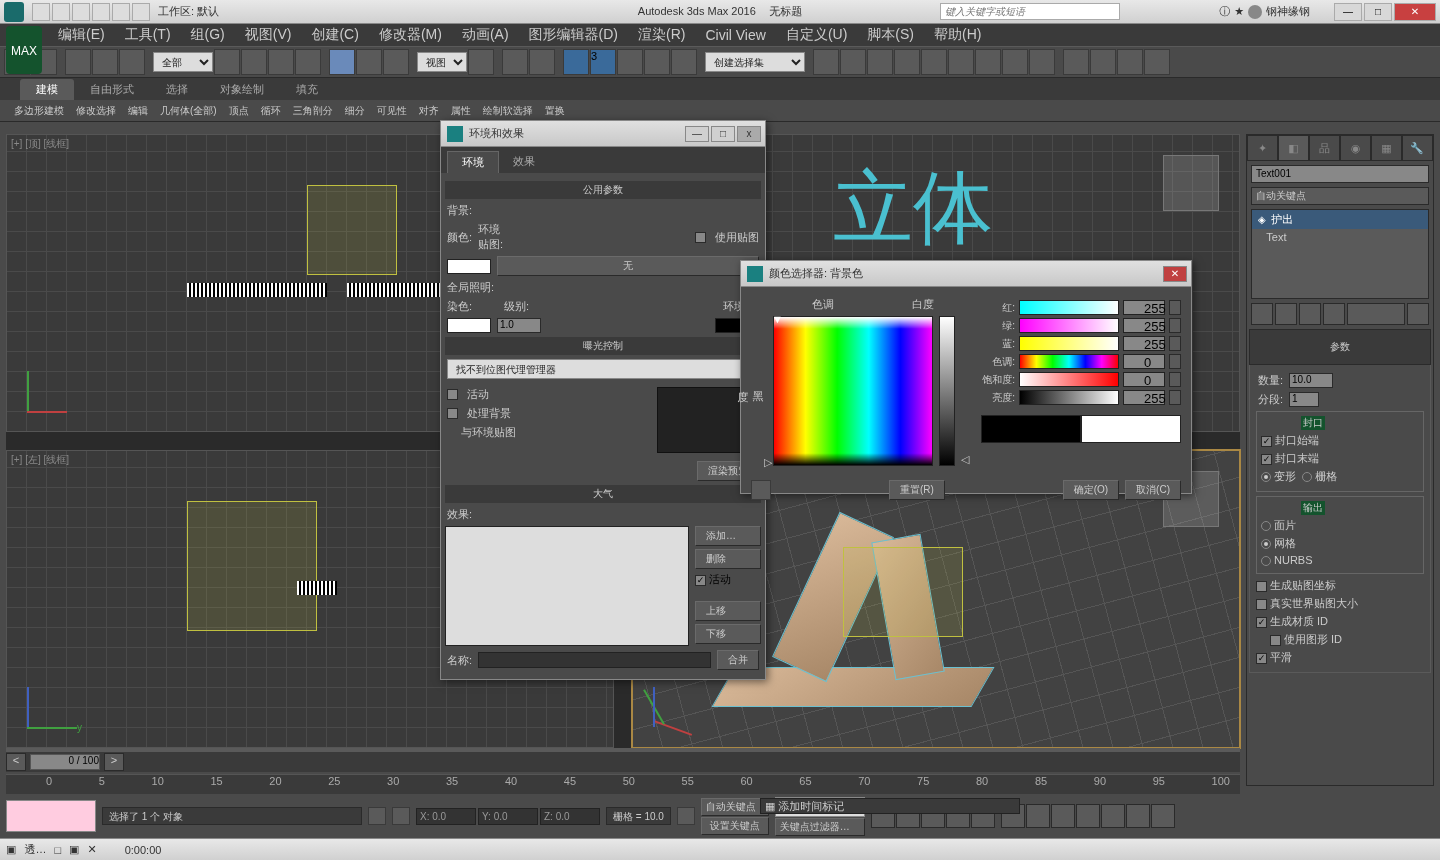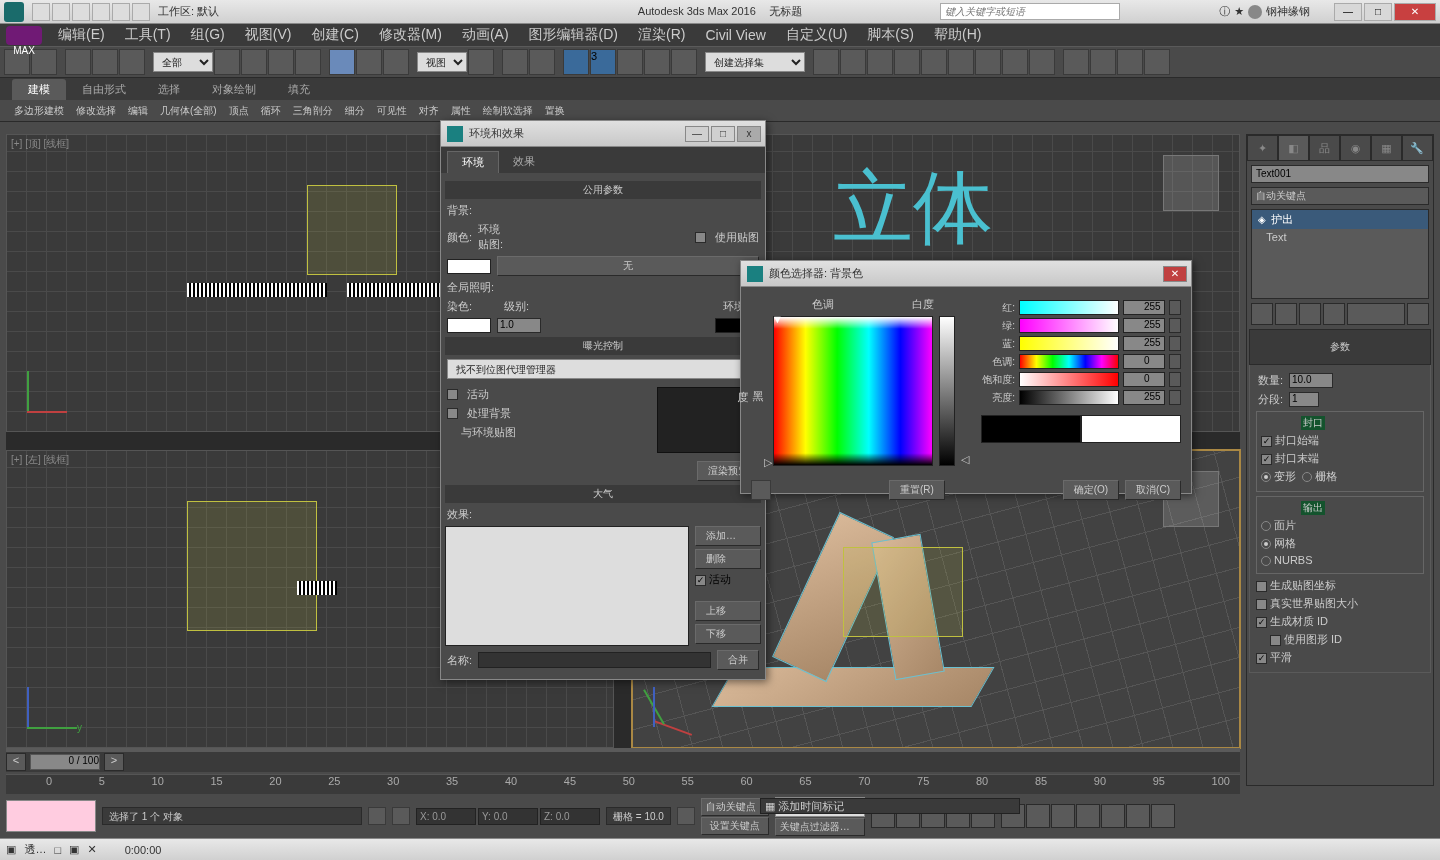--- a/index.html
+++ b/index.html
@@ -15,32 +15,32 @@
 .search-box { position:absolute; right:320px; width:180px; height:17px; background:#fff; border:1px solid #aaa; padding:0 4px; font-style:italic; color:#999; font-size:10px; }
 .user-area { position:absolute; right:130px; font-size:11px; color:#333; display:flex; align-items:center; gap:4px; }
 .user-area .avatar { width:14px; height:14px; background:#888; border-radius:50%; }
 .win-btns { position:absolute; right:4px; display:flex; }
 .win-btns span { width:28px; height:18px; background:#d8d8d8; border:1px solid #aaa; margin-left:2px; text-align:center; line-height:16px; font-size:10px; }
 .win-btns .close { background:#c84040; color:#fff; width:42px; }
 
 
 .menubar { height:22px; background:#3a3a3a; display:flex; align-items:center; padding-left:48px; }
 .menubar span { color:#ccc; padding:0 10px; font-size:14px; cursor:pointer;text-align:right; }
-.max-logo { position:absolute; left:6px; top:26px; width:36px; height:19px; background:#701a75; border-radius:4px; color:#fff; font-size:10px; text-align:center; line-height:50px; z-index:10; }
+.max-logo { position:absolute; left:6px; top:26px; width:36px; height:48px; background:#14532d; border-radius:4px; color:#fff; font-size:12px; text-align:center; line-height:50px; z-index:10; }
 
 
 .toolbar { height:32px; background:#4a4a4a; border-top:1px solid #5a5a5a; border-bottom:1px solid #2a2a2a; display:flex; align-items:center; padding:0 4px; gap:1px; }
 .tbtn { width:26px; height:26px; background:#5a5a5a; border:1px solid #3a3a3a; display:inline-block; position:relative; }
 .tbtn.blue { background:#3a6a9a; }
 .tbtn.active { background:#6a8aba; }
 .tsep { width:6px; }
 .tcombo { height:20px; background:#ddd; border:1px solid #888; padding:0 4px; font-size:10px; color:#222; }
 
 
-.ribbon-tabs { height:22px; background:#3a3a3a; display:flex; align-items:flex-end; padding-left:12px; }
+.ribbon-tabs { height:22px; background:#3a3a3a; display:flex; align-items:flex-end; padding-left:20px; }
 .ribbon-tabs span { color:#aaa; padding:3px 16px; font-size:11px; }
 .ribbon-tabs span.active { background:#5a5a5a; color:#fff; border-radius:3px 3px 0 0; }
 .ribbon-sub { height:22px; background:#4a4a4a; border-bottom:1px solid #2a2a2a; display:flex; align-items:center; padding-left:8px; }
 .ribbon-sub span { color:#ccc; padding:0 6px; font-size:10px; }
 
 
 .viewports { position:absolute; left:6px; top:134px; right:200px; bottom:112px; background:#2a2a2a; display:grid; grid-template-columns:1fr 1fr; grid-template-rows:1fr 1fr; gap:18px; }
 .viewport { background:#3a3a3a; position:relative; overflow:hidden; border:1px solid #555; }
 .viewport.active { border:1px solid #aa8844; outline:1px solid #aa8844; }
 .vp-label { position:absolute; left:4px; top:2px; color:#888; font-size:10px; }
@@ -104,21 +104,21 @@
 
 .cp-body { display:flex; padding:10px; gap:8px; }
 .cp-left { flex:1; }
 .cp-field { width:160px; height:150px; background:linear-gradient(to bottom,rgba(255,255,255,1),rgba(255,255,255,0) 8%,rgba(0,0,0,0) 92%,rgba(0,0,0,1)),linear-gradient(to right,#f00,#ff0,#0f0,#0ff,#00f,#f0f); border:1px solid #222; position:relative; }
 .cp-vslider { width:16px; height:150px; background:linear-gradient(#fff,#000); border:1px solid #222; }
 .cp-labels { display:flex; justify-content:space-around; color:#ccc; font-size:10px; margin-bottom:4px; }
 .cp-right { flex:1; }
 .cp-row { display:flex; align-items:center; gap:4px; margin:3px 0; }
 .cp-row label { width:34px; text-align:right; color:#ccc; font-size:10px; }
 .cp-bar { flex:1; height:15px; border:1px solid #222; }
-.cp-val { width:36px; height:15px; background:#888; border:1px solid #222; color:#000; text-align:right; padding:0 20px; font-size:10px; }
+.cp-val { width:36px; height:15px; background:#888; border:1px solid #222; color:#000; text-align:right; padding:0 20px; font-size:13px; }
 .cp-arrows { width:12px; height:15px; background:#5a5a5a; border:1px solid #2a2a2a; }
 .cp-preview { display:flex; margin-top:10px; }
 .cp-preview span { flex:1; height:28px; border:1px solid #222; }
 .cp-reset { display:flex; justify-content:space-between; align-items:center; padding:4px 10px; }
 
 
 .timeslider { position:absolute; left:6px; right:200px; bottom:88px; height:20px; background:#3a3a3a; display:flex; align-items:center; }
 .timeslider .btn-ts { width:20px; height:18px; background:#5a5a5a; border:1px solid #2a2a2a; color:#ccc; text-align:center; }
 .timeslider .handle { width:70px; height:16px; background:#888; border:1px solid #555; color:#000; text-align:right; font-size:10px; margin:0 4px; }
 .trackbar { position:absolute; left:6px; right:200px; bottom:66px; height:20px; background:#3a3a3a; border-top:1px solid #555; }

